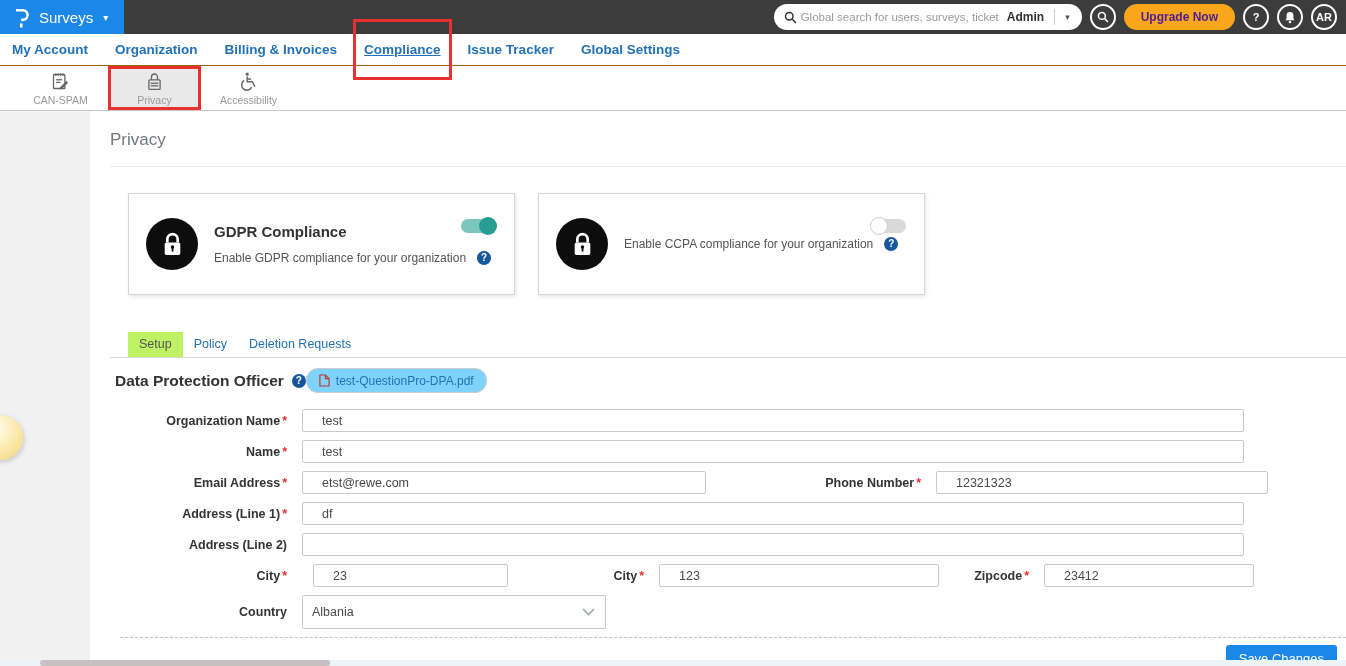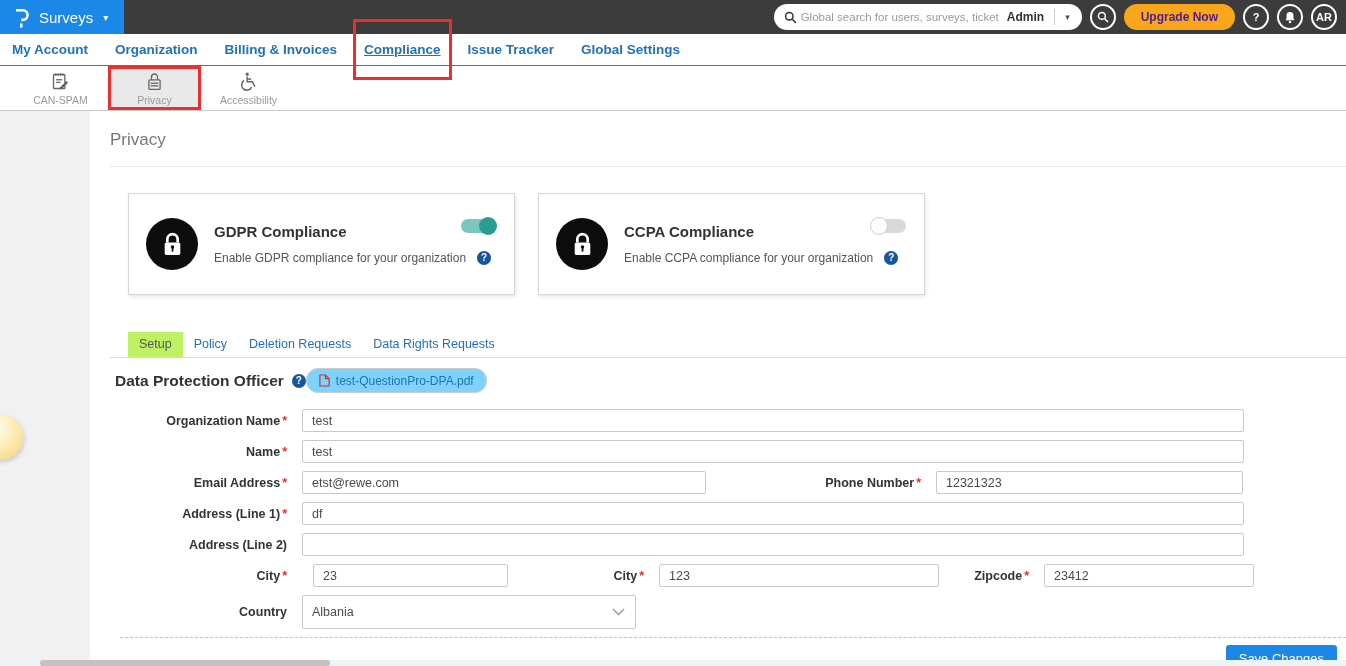--- a/index.html
+++ b/index.html
@@ -81,24 +81,24 @@
     display:flex; align-items:center; gap:6px; padding:0 12px; font-size:12px;
     color:#2272b5; cursor:pointer; font-family:inherit; }
 
   .form { margin-top:16px; }
   .frow { display:flex; align-items:center; margin-bottom:8px; }
   .flabel { width:212px; text-align:right; padding-right:15px; font-size:12.5px;
     font-weight:700; color:#333; flex:none; }
   .flabel.mid { width:230px; } .flabel.state { width:151px; } .flabel.zip { width:105px; }
   .req { color:#e8302e; margin-left:2px; }
   .inp { height:23px; border:1px solid #c9c9c9; border-radius:2px; font-size:12.5px;
-    color:#4a4a4a; padding:0 9px; font-family:inherit; outline:none; background:#fff; }
-  .w-full { width:942px; } .w-email { width:404px; } .w-phone { width:307px; }
+    color:#4a4a4a; padding:0 19px; font-family:inherit; outline:none; background:#fff; }
+  .w-full { width:942px; } .w-email { width:404px; } .w-phone { width:332px; }
   .w-city { width:195px;margin-left:11px; } .w-state { width:280px; } .w-zip { width:210px; }
-  .select-box { width:334px; height:24px; border:1px solid #c9c9c9; border-radius:2px;
+  .select-box { width:304px; height:24px; border:1px solid #c9c9c9; border-radius:2px;
     background:#fff; display:flex; align-items:center; padding:16px 9px; font-size:12.5px;
     color:#4a4a4a; position:relative; cursor:pointer; }
   .select-box svg { position:absolute; right:10px; }
 
   .dash-sep { border-top:1px dashed #c3c3c3; margin:3px 0 0 30px; }
   .save-row { display:flex; justify-content:flex-end; margin:7px 9px 0 0; }
   .save-btn { background:#1b87e6; color:#fff; border:none; border-radius:3px; height:27px;
     padding:0 13px; font-size:13px; cursor:pointer; font-family:inherit; }
 
   .feedback-ball { position:absolute; left:-22px; top:415px; width:45px; height:45px;
@@ -245,37 +245,35 @@
       <div class="card">
         <div class="lock-badge">
           <svg width="25" height="27" viewBox="0 0 24 26">
             <path d="M7 11 V8 a5 5 0 0 1 10 0 v3" fill="none" stroke="#fff" stroke-width="2.6"></path>
             <rect x="4.5" y="11" width="15" height="12" rx="1.5" fill="#fff"></rect>
             <circle cx="12" cy="15.5" r="1.7" fill="#0d0d0d"></circle>
               <rect x="11.2" y="16.2" width="1.7" height="3.6" fill="#0d0d0d"></rect>
           </svg>
         </div>
         <div class="card-body">
-          <div class="card-title">CCPA Compliance</div>
           <div class="card-desc">
             <span>Enable CCPA compliance for your organization</span>
             <span class="help-dot">?</span>
           </div>
         </div>
         <div class="toggle off">
             <span class="knob"></span>
           </div>
       </div>
     </div>
 
     <div class="tabbar">
       <span class="tab active">Setup</span>
       <span class="tab">Policy</span>
       <span class="tab">Deletion Requests</span>
-      <span class="tab">Data Rights Requests</span>
     </div>
 
     <div class="section-row">
       <div class="section-title">
         <span>Data Protection Officer</span>
         <span class="help-dot">?</span>
       </div>
       <button class="pdf-btn">
         <span style="display:flex">
           <svg width="11" height="13" viewBox="0 0 12 14">

